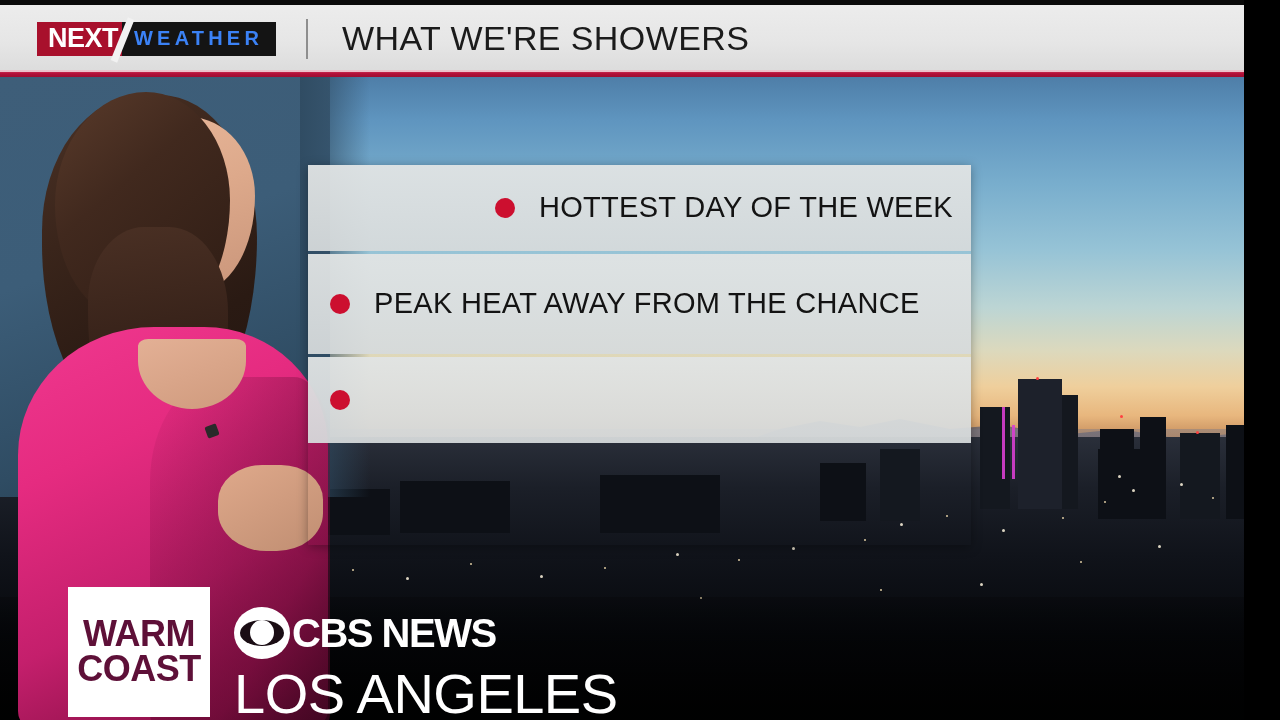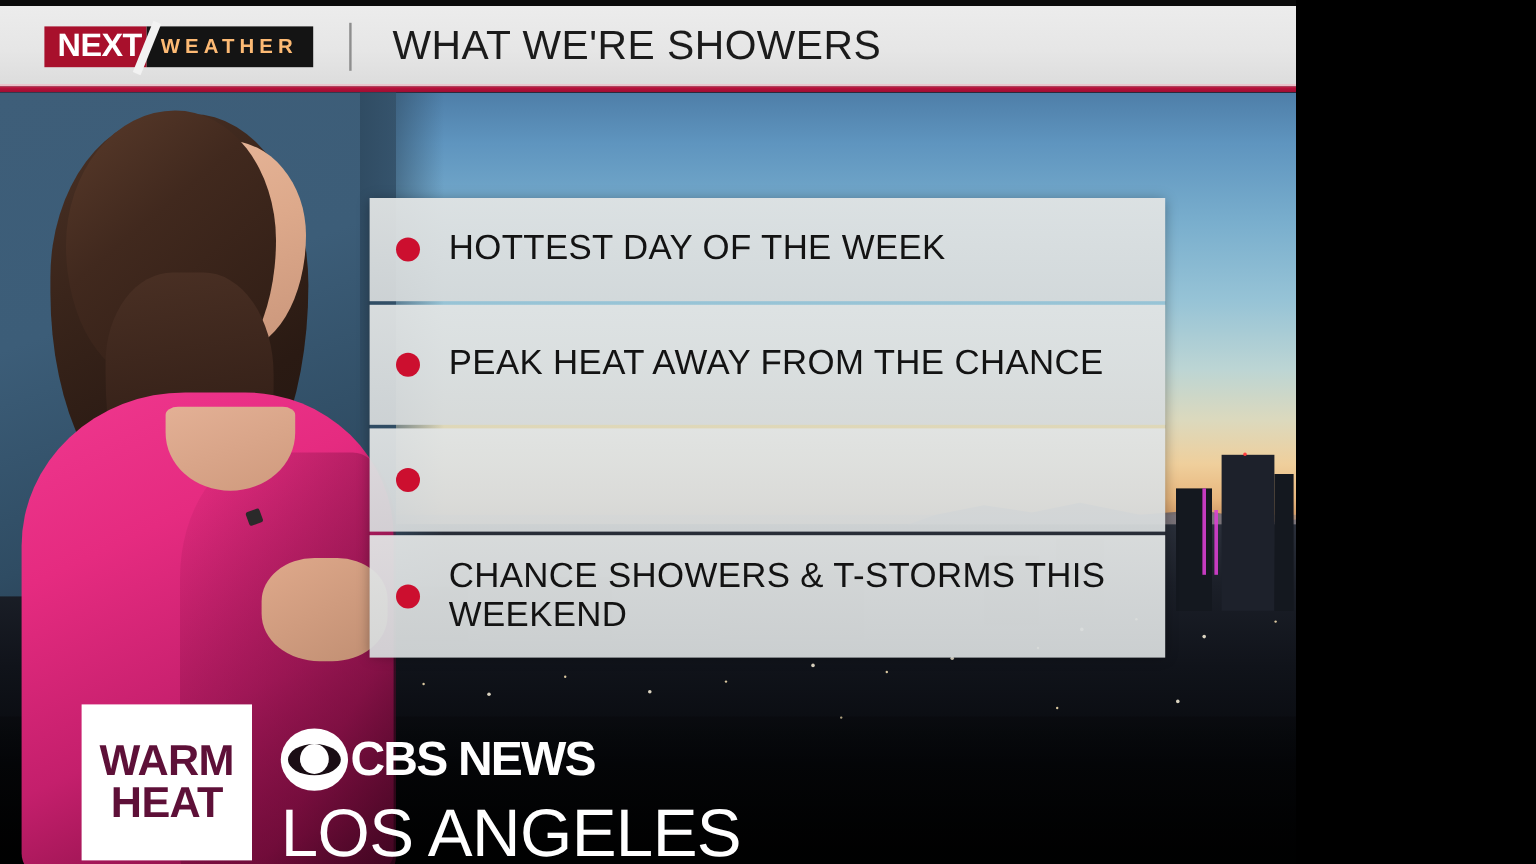--- a/index.html
+++ b/index.html
@@ -1,19 +1,19 @@
 <!DOCTYPE html>
 <html><head>
 <meta charset="utf-8">
 <style>
   * { margin:0; padding:0; box-sizing:border-box; }
   html,body { width:1280px; height:720px; overflow:hidden; background:#000; }
   body { font-family:"Liberation Sans", sans-serif; }
 
-  #screen { position:relative; width:1080px; height:720px; overflow:hidden; }
+  #screen { position:relative; width:1244px; height:720px; overflow:hidden; }
 
   
   .top-strip { position:absolute; top:0; left:0; width:1280px; height:5px; background:#0a0a0a; }
 
   
   .header {
     position:absolute; top:5px; left:0; width:1280px; height:67px;
     background:linear-gradient(180deg,#ececec 0%,#e6e6e6 55%,#dcdcdc 100%);
     display:flex; align-items:center;
   }
@@ -23,21 +23,21 @@
     background:#f0b9c6; opacity:.75; }
 
   
   .nw-logo { display:flex; align-items:stretch; height:34px; margin-left:37px; position:relative; }
   .nw-next {
     background:#a8102c; color:#fff; font-weight:bold; font-size:27px;
     letter-spacing:-0.5px; padding:0 4px 0 11px; display:flex; align-items:center;
     position:relative; overflow:hidden;
   }
   .nw-weather {
-    background:#141414; color:#fdba74; font-size:17px; font-weight:bold;
+    background:#141414; color:#3b82f6; font-size:20px; font-weight:bold;
     letter-spacing:4.2px; padding:0 13px 0 12px; display:flex; align-items:center;
   }
   
   .nw-slash {
     position:absolute; left:82px; top:-5px; width:7px; height:46px;
     background:#f2f2f2; transform:rotate(22deg); z-index:3;
   }
   .header-div { width:2px; height:40px; background:#8e8e8e; margin-left:30px; }
   .header-title {
     margin-left:34px; font-size:34px; font-weight:normal; color:#1b1b1b;
@@ -137,21 +137,21 @@
   
   .panel {
     position:absolute; left:308px; top:88px; width:663px; height:380px;
     display:flex; flex-direction:column; gap:3px;
     box-shadow:0 2px 10px rgba(0,0,0,.35);
   }
   .panel-row {
     background:linear-gradient(180deg,rgba(225,228,228,.95) 0%,rgba(214,218,219,.94) 100%);
     display:flex; align-items:center; padding:0 18px 0 22px;
   }
-  .panel-row.r1 { flex:0 0 86px; }
+  .panel-row.r1 { flex:0 0 86px;justify-content:flex-end; }
   .panel-row.r2 { flex:0 0 100px; }
   .panel-row.r3 { flex:0 0 86px; }
   .panel-row.r4 { flex:0 0 102px; }
   .bullet {
     flex:0 0 auto; width:20px; height:20px; border-radius:50%;
     background:#cc0f2f; margin-right:24px;
   }
   .row-text {
     font-size:29px; color:#131313; letter-spacing:0.3px; line-height:1.14;
     font-weight:normal;
@@ -285,29 +285,25 @@
         <div class="bullet"></div>
         <div class="row-text">HOTTEST DAY OF THE WEEK</div>
       </div>
       <div class="panel-row r2">
         <div class="bullet"></div>
         <div class="row-text">PEAK HEAT AWAY FROM THE CHANCE</div>
       </div>
       <div class="panel-row r3">
         <div class="bullet"></div>
       </div>
-      <div class="panel-row r4">
-        <div class="bullet"></div>
-        <div class="row-text">CHANCE SHOWERS &amp; T-STORMS THIS WEEKEND</div>
-      </div>
     </div>
 
     <div class="kcal-box">
       <span>WARM</span>
-      <span>HEAT</span>
+      <span>COAST</span>
     </div>
 
     <div class="cbs-block">
       <div class="cbs-row1">
         <div class="cbs-eye">
           <div class="outer"></div>
           <div class="lens"></div>
           <div class="pupil"></div>
         </div>
         <div class="cbs-text">CBS NEWS</div>

